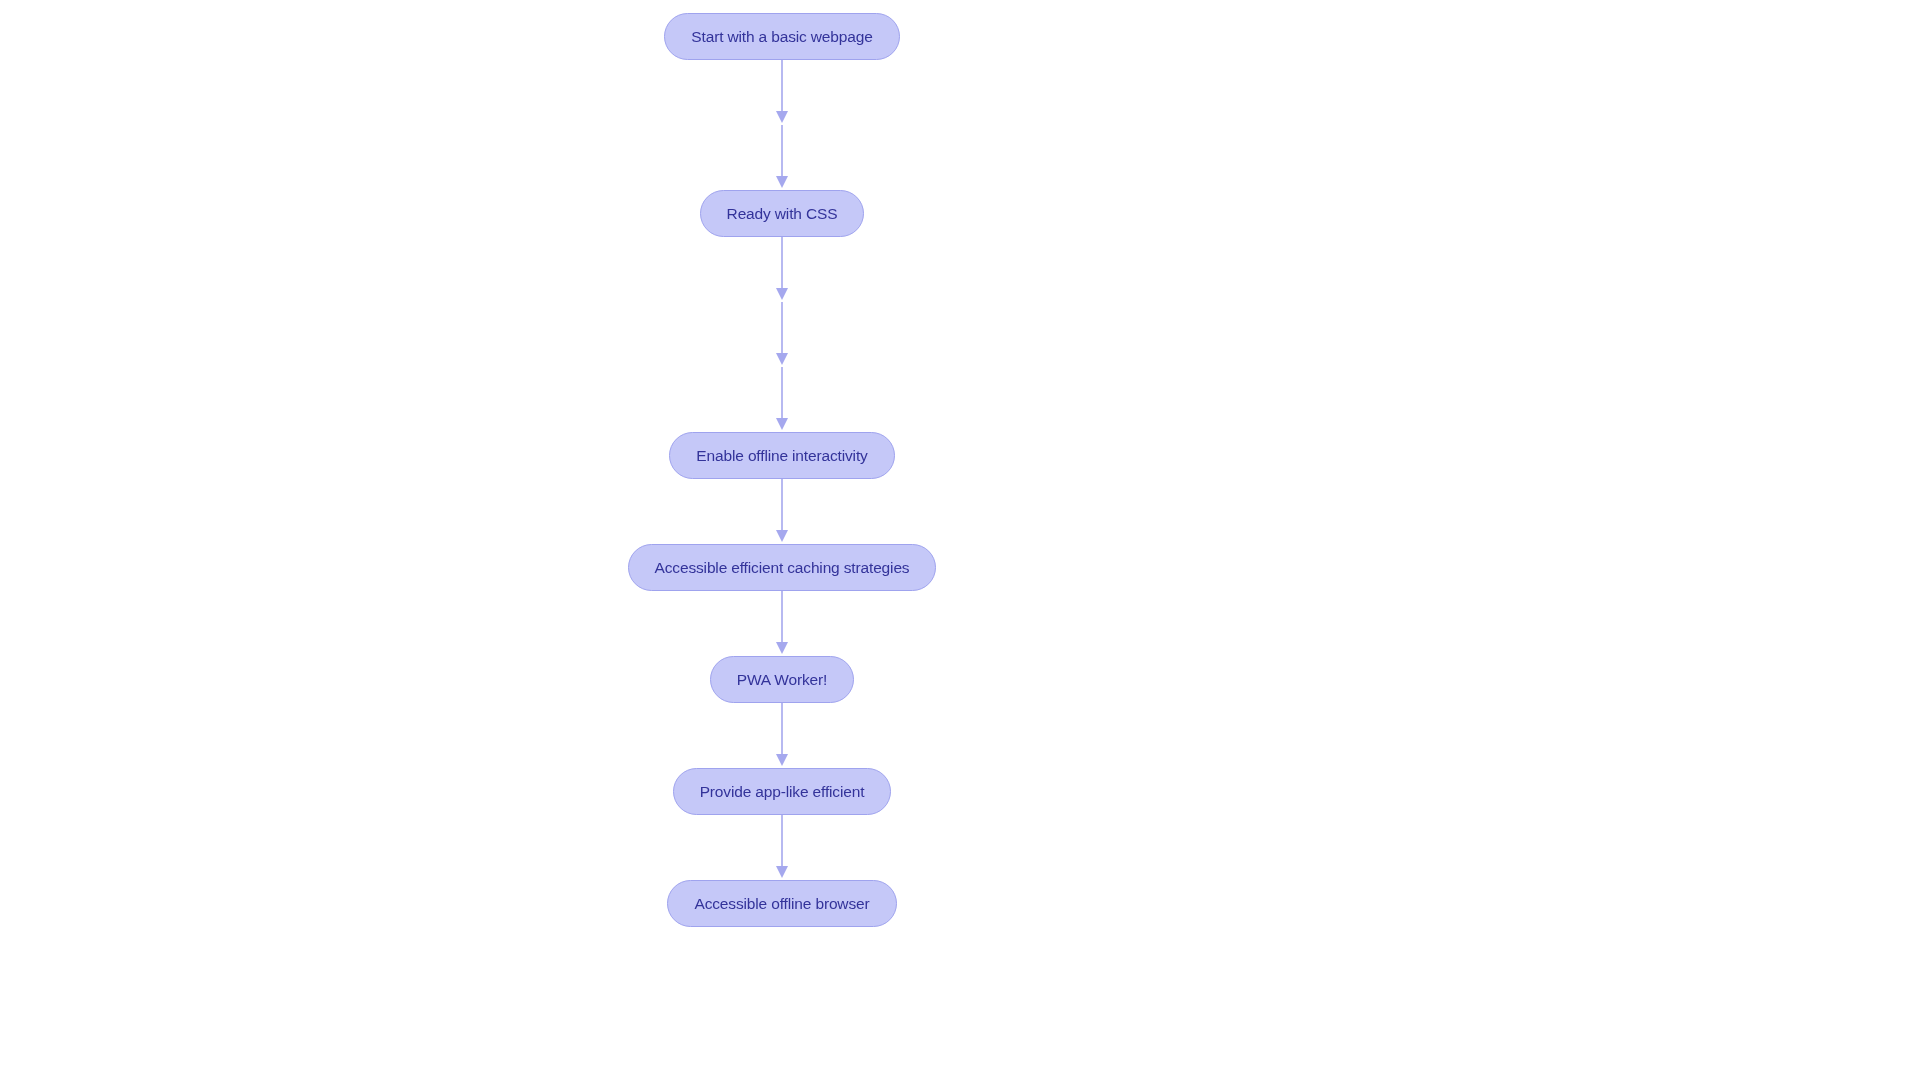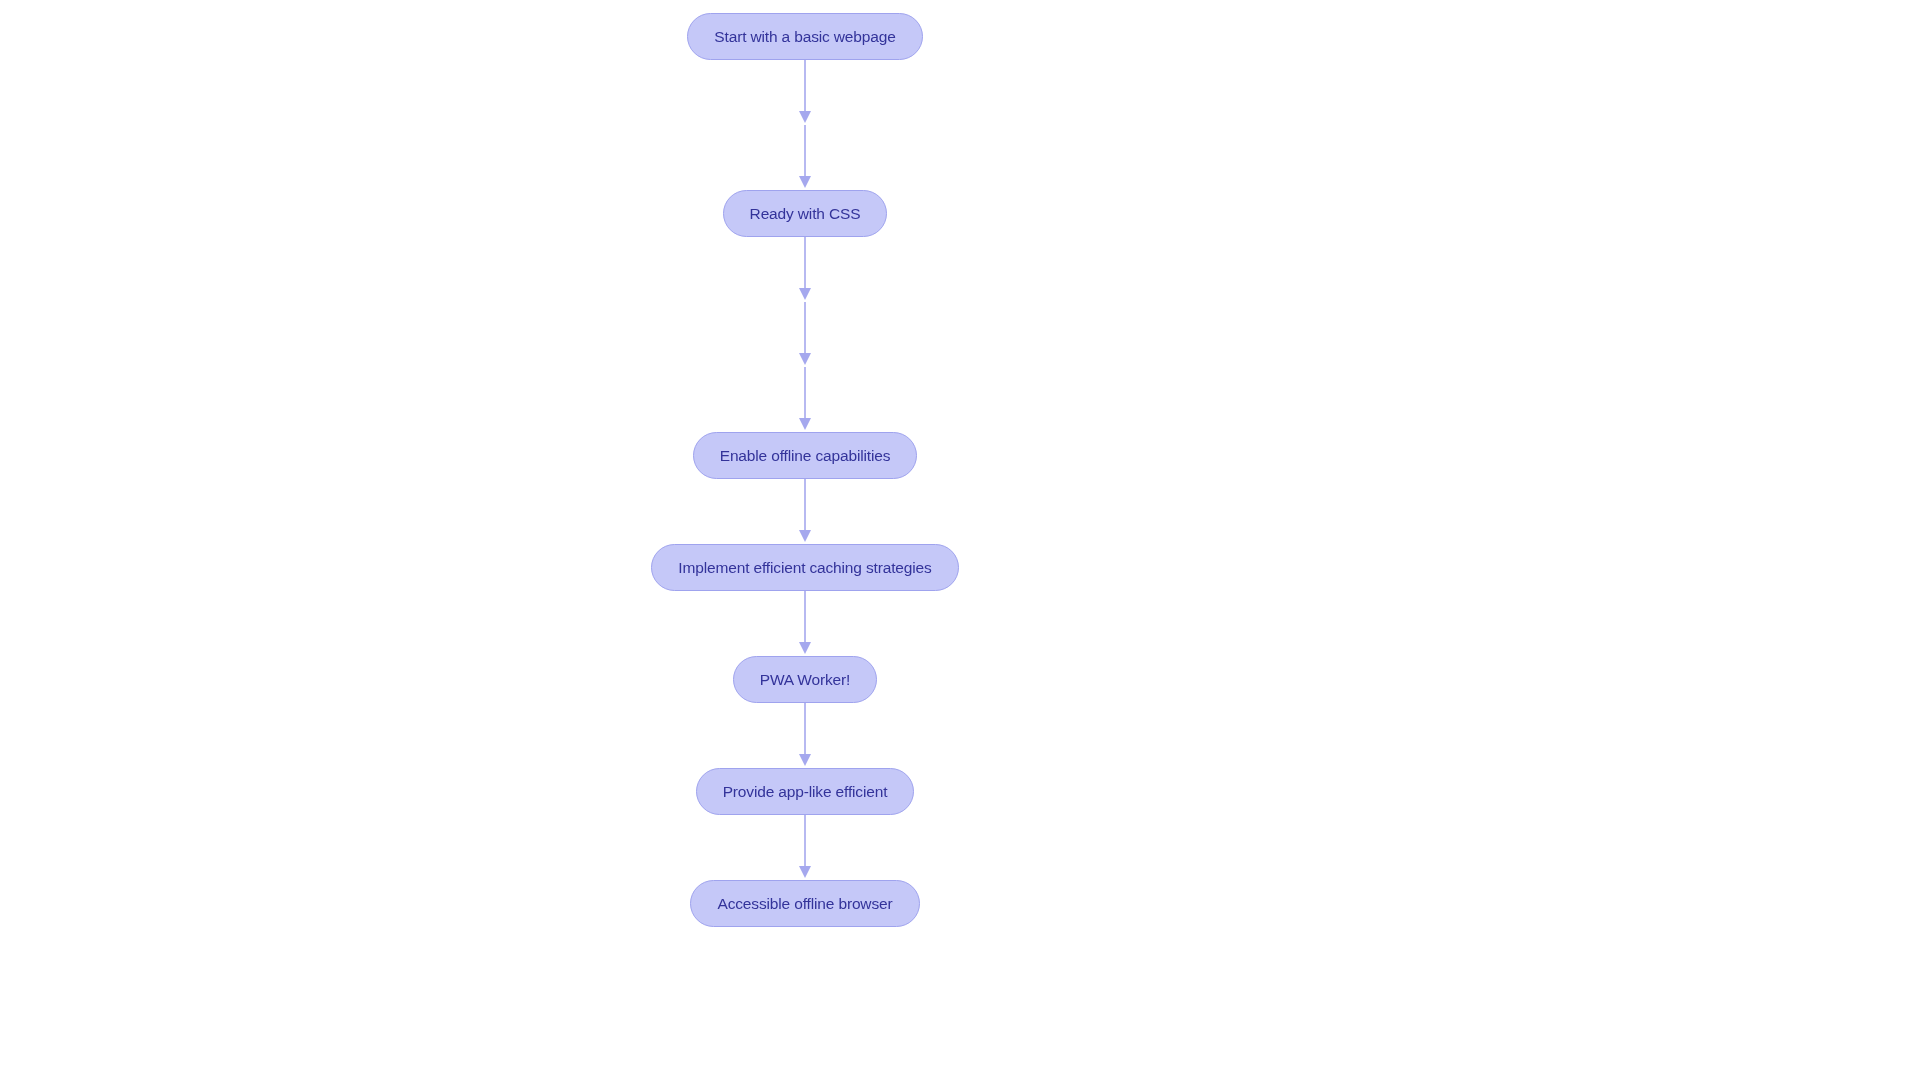--- a/index.html
+++ b/index.html
@@ -22,21 +22,20 @@
   }
 
   .flow-column {
     position: absolute;
     left: 0;
     top: 0;
     width: 1564px;
     display: flex;
     flex-direction: column;
     align-items: center;
-    padding-left: 23px;
   }
 
   .node {
     position: relative;
     box-sizing: border-box;
     height: 47px;
     display: flex;
     align-items: center;
     justify-content: center;
     background: #c5c8f8;
@@ -103,30 +102,30 @@
           <polygon points="17,63 11,51 23,51" fill="#a5a8ee"></polygon>
         </svg>
       </div>
       <div class="edge">
         <svg viewBox="0 0 34 65">
           <line x1="17" y1="0" x2="17" y2="55" stroke="#a5a8ee" stroke-width="1.6"></line>
           <polygon points="17,63 11,51 23,51" fill="#a5a8ee"></polygon>
         </svg>
       </div>
       <div class="node">
-        <span class="node-label">Enable offline capabilities</span>
+        <span class="node-label">Enable offline interactivity</span>
       </div>
       <div class="edge">
         <svg viewBox="0 0 34 65">
           <line x1="17" y1="0" x2="17" y2="55" stroke="#a5a8ee" stroke-width="1.6"></line>
           <polygon points="17,63 11,51 23,51" fill="#a5a8ee"></polygon>
         </svg>
       </div>
       <div class="node">
-        <span class="node-label">Implement efficient caching strategies</span>
+        <span class="node-label">Accessible efficient caching strategies</span>
       </div>
       <div class="edge">
         <svg viewBox="0 0 34 65">
           <line x1="17" y1="0" x2="17" y2="55" stroke="#a5a8ee" stroke-width="1.6"></line>
           <polygon points="17,63 11,51 23,51" fill="#a5a8ee"></polygon>
         </svg>
       </div>
       <div class="node">
         <span class="node-label">PWA Worker!</span>
       </div>

